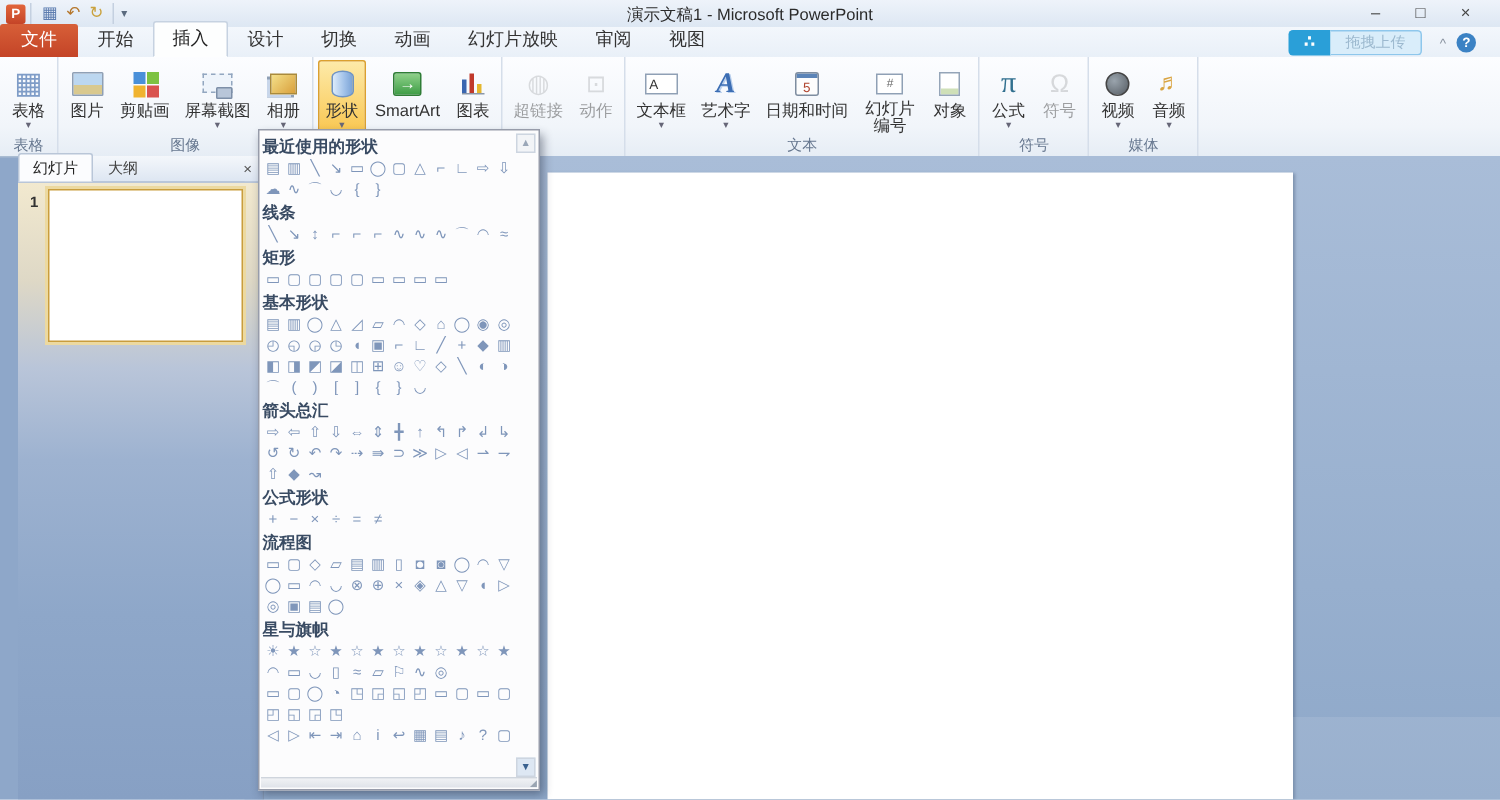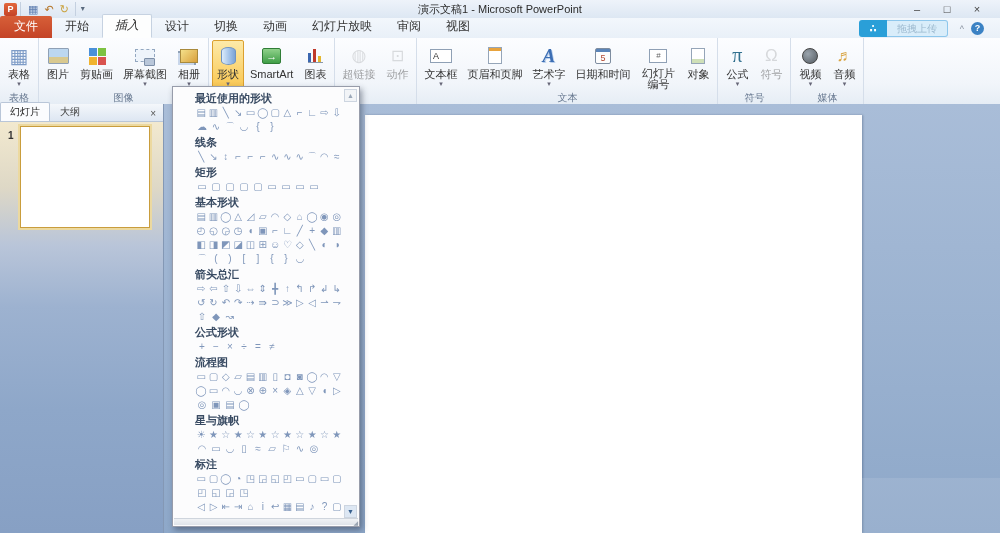--- a/index.html
+++ b/index.html
@@ -21,21 +21,21 @@
   .qat .qat-ic:nth-child(4){color:#5a6a7e;font-size:8px;border-left:1px solid #c4d0e0;padding-left:5px;}
   .wintitle{position:absolute;left:0;right:0;text-align:center;color:#2b2b2b;font-size:11px;pointer-events:none;}
   .wincontrols{margin-left:auto;display:flex;margin-right:8px;z-index:2;}
   .winbtn{width:30px;text-align:center;color:#444;font-size:11px;line-height:16px;}
 
   
   .tabrow{position:absolute;top:18px;left:0;right:0;height:20px;
     background:linear-gradient(#f3f7fc,#e9f0f8);border-bottom:1px solid #cdd8e6;display:flex;align-items:flex-end;}
   .tab{font-size:12px;color:#333;padding:2px 12px 3px;margin-right:1px;border-radius:2px 2px 0 0;}
   .tab.file{background:linear-gradient(#d75f38,var(--file-tab,#c44427));color:#fff;margin-left:0;padding:2px 14px 3px;text-align:right;}
-  .tab.active{background:#fdfefe;border:1px solid #c6d2e1;border-bottom-color:#fdfefe;color:#1f1f1f;font-style:italic;}
+  .tab.active{background:#fdfefe;border:1px solid #c6d2e1;border-bottom-color:#fdfefe;color:#1f1f1f;}
   .upload-pill{position:absolute;right:52px;top:2px;height:17px;display:flex;align-items:center;}
   .upload-iconseg{width:28px;height:17px;background:var(--upload-blue,#2a9fd8);border-radius:3px 0 0 3px;
     color:#fff;text-align:center;font-size:11px;line-height:16px;font-weight:bold;}
   .upload-labelseg{height:15px;border:1px solid #8ec7ec;border-left:none;border-radius:0 3px 3px 0;
     background:#d9edfa;color:#9cb9cf;font-size:10px;line-height:15px;padding:0 10px;}
   .collapse-ic{position:absolute;right:36px;top:6px;font-size:9px;color:#8a93a0;}
   .help-ic{position:absolute;right:16px;top:4px;width:13px;height:13px;border-radius:50%;
     background:#3b82c4;color:#fff;font-size:9px;font-weight:bold;text-align:center;line-height:13px;}
 
   
@@ -86,21 +86,21 @@
   .ic-object::before{content:"";width:12px;height:14px;background:#fff;border:1px solid #95a5b8;
     box-shadow:inset 0 -4px 0 #cfe0b8;}
   .ic-equation::before{content:"π";font-size:20px;color:#31708f;font-family:"Liberation Serif","DejaVu Serif",serif;}
   .ic-symbol::before{content:"Ω";font-size:17px;color:#a7b1bd;}
   .ic-video::before{content:"";width:14px;height:14px;border-radius:50%;border:1px solid #444;
     background:radial-gradient(circle at 35% 35%,#9aa4ad,#555c63);}
   .ic-audio::before{content:"♬";font-size:16px;color:#d9a441;}
 
   
   .workspace{position:absolute;top:104px;left:0;right:0;bottom:0;}
-  .left-panel{position:absolute;left:0;top:0;width:163px;bottom:0;border-right:1px solid #8498b5;}
+  .left-panel{position:absolute;left:0;top:0;width:163px;bottom:0;border-right:1px solid #8498b5;padding-left:12px;}
   .lp-tabs{height:17px;display:flex;align-items:flex-end;background:linear-gradient(#f4f7fb,#dde6f2);
     border-bottom:1px solid #b9c6d8;}
   .lp-tab{font-size:10px;color:#444;padding:2px 9px;border:1px solid transparent;border-bottom:none;}
   .lp-tab.active{background:#fbfcfe;border-color:#b9c6d8;border-radius:2px 2px 0 0;color:#222;}
   .lp-close{margin-left:auto;padding:2px 7px;font-size:10px;color:#555;}
   .lp-body{position:relative;height:calc(100% - 18px);
     background:linear-gradient(180deg,#f2e9cf 0%,#ded8c6 16%,#b9c5d9 30%,#9db2d0 45%,#8ea7c9 70%,#87a0c4 100%);}
   .thumb-num{position:absolute;left:8px;top:8px;font-size:10px;font-weight:bold;color:#333;}
   .thumb{position:absolute;left:20px;top:4px;width:128px;height:100px;background:#fff;
     border:1px solid #c99d3d;box-shadow:0 0 0 1px #fff inset,0 0 0 2px #ecd9a0;}
@@ -108,21 +108,21 @@
   .canvas{position:absolute;left:163px;right:0;top:0;bottom:0;
     background:linear-gradient(180deg,#a9bdd8,#8ea8c9);}
   .slide{position:absolute;left:202px;top:11px;width:497px;bottom:0;background:#fff;
     box-shadow:1px 0 2px rgba(40,60,90,.35);}
   .deco{position:absolute;right:0;bottom:0;width:290px;height:55px;
     background:rgba(255,255,255,.10);border-radius:18px 0 0 0;}
 
   
   .shapes-menu{position:absolute;left:172px;top:86px;width:188px;height:441px;z-index:50;
     background:#fcfcfd;border:1px solid #979caa;box-shadow:2px 3px 6px rgba(30,40,60,.45);
-    box-sizing:border-box;padding:2px 14px 8px 20px;}
+    box-sizing:border-box;padding:2px 14px 8px 0;}
   .sm-title{font-size:11px;font-weight:bold;color:#394b63;margin:3px 2px 1px;line-height:13px;}
   .sm-row{display:flex;margin:0 2px 1px;}
   .sm-cell{width:14px;height:13px;font-size:10px;line-height:13px;text-align:center;color:#7f96ba;}
   .sm-up,.sm-down{position:absolute;right:2px;width:13px;height:13px;border:1px solid #cdd5e0;
     text-align:center;font-size:7px;box-sizing:border-box;line-height:11px;}
   .sm-up{top:2px;background:#f2f4f7;color:#9aa7b8;}
   .sm-down{bottom:8px;background:#dde7f3;color:#39618f;}
   .sm-resize{position:absolute;left:1px;right:1px;bottom:1px;height:6px;
     background:linear-gradient(#f0f2f5,#dfe3e9);border-top:1px solid #cfd5dd;}
   .sm-grip{position:absolute;right:1px;bottom:0;font-size:6px;color:#9aa5b2;line-height:6px;}
@@ -234,24 +234,20 @@
         <div class="rlabel"></div>
       </div>
       <div class="rgroup">
         <div class="rbuttons">
           <div class="bigbtn">
             <div class="bicon ic-textbox"></div>
             <div class="blabel">文本框</div>
             <div class="barrow">▾</div>
           </div>
           <div class="bigbtn">
-            <div class="bicon ic-headerfooter"></div>
-            <div class="blabel">页眉和页脚</div>
-          </div>
-          <div class="bigbtn">
             <div class="bicon ic-wordart"></div>
             <div class="blabel">艺术字</div>
             <div class="barrow">▾</div>
           </div>
           <div class="bigbtn">
             <div class="bicon ic-datetime"></div>
             <div class="blabel">日期和时间</div>
           </div>
           <div class="bigbtn wrap">
             <div class="bicon ic-slidenumber"></div>
@@ -516,21 +512,20 @@
           <span class="sm-cell">◠</span>
           <span class="sm-cell">▭</span>
           <span class="sm-cell">◡</span>
           <span class="sm-cell">▯</span>
           <span class="sm-cell">≈</span>
           <span class="sm-cell">▱</span>
           <span class="sm-cell">⚐</span>
           <span class="sm-cell">∿</span>
           <span class="sm-cell">◎</span>
         </div>
-        <div class="sm-title">标注</div>
         <div class="sm-row">
           <span class="sm-cell">▭</span>
           <span class="sm-cell">▢</span>
           <span class="sm-cell">◯</span>
           <span class="sm-cell">◔</span>
           <span class="sm-cell">◳</span>
           <span class="sm-cell">◲</span>
           <span class="sm-cell">◱</span>
           <span class="sm-cell">◰</span>
           <span class="sm-cell">▭</span>

